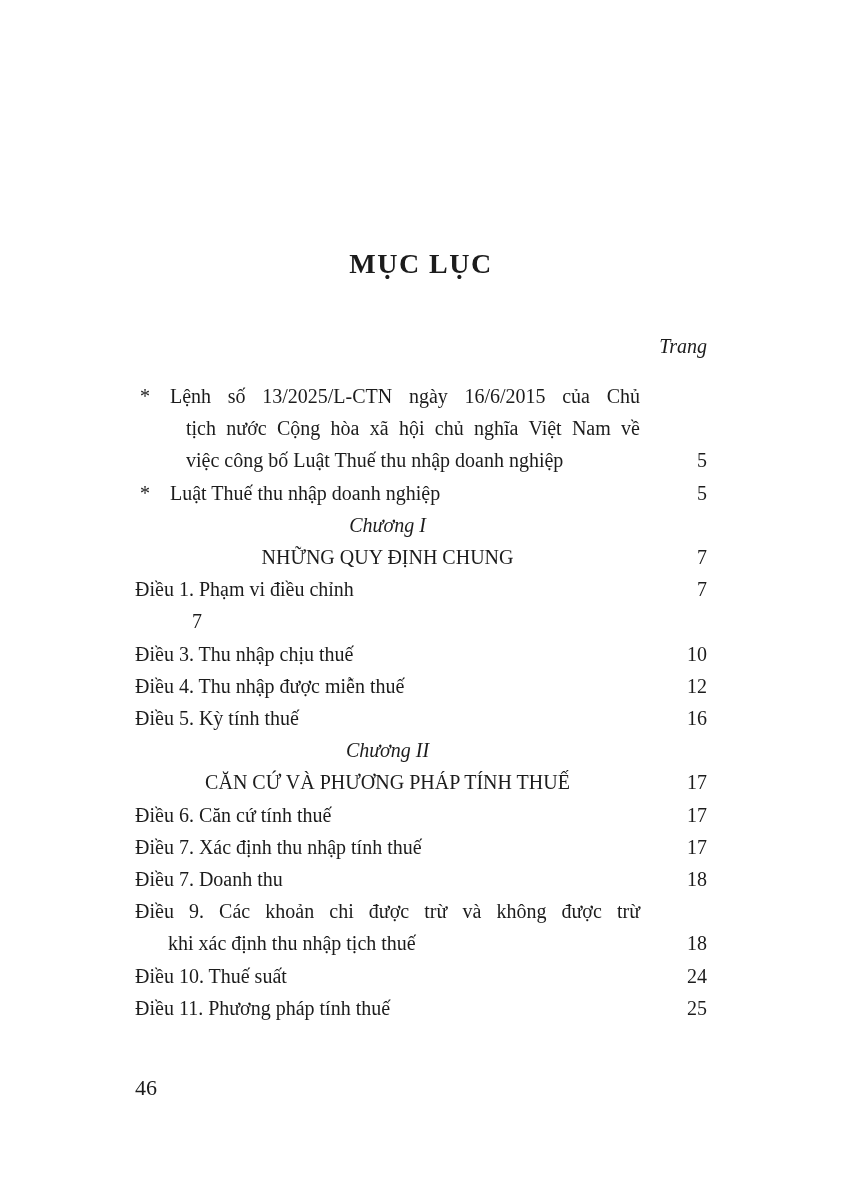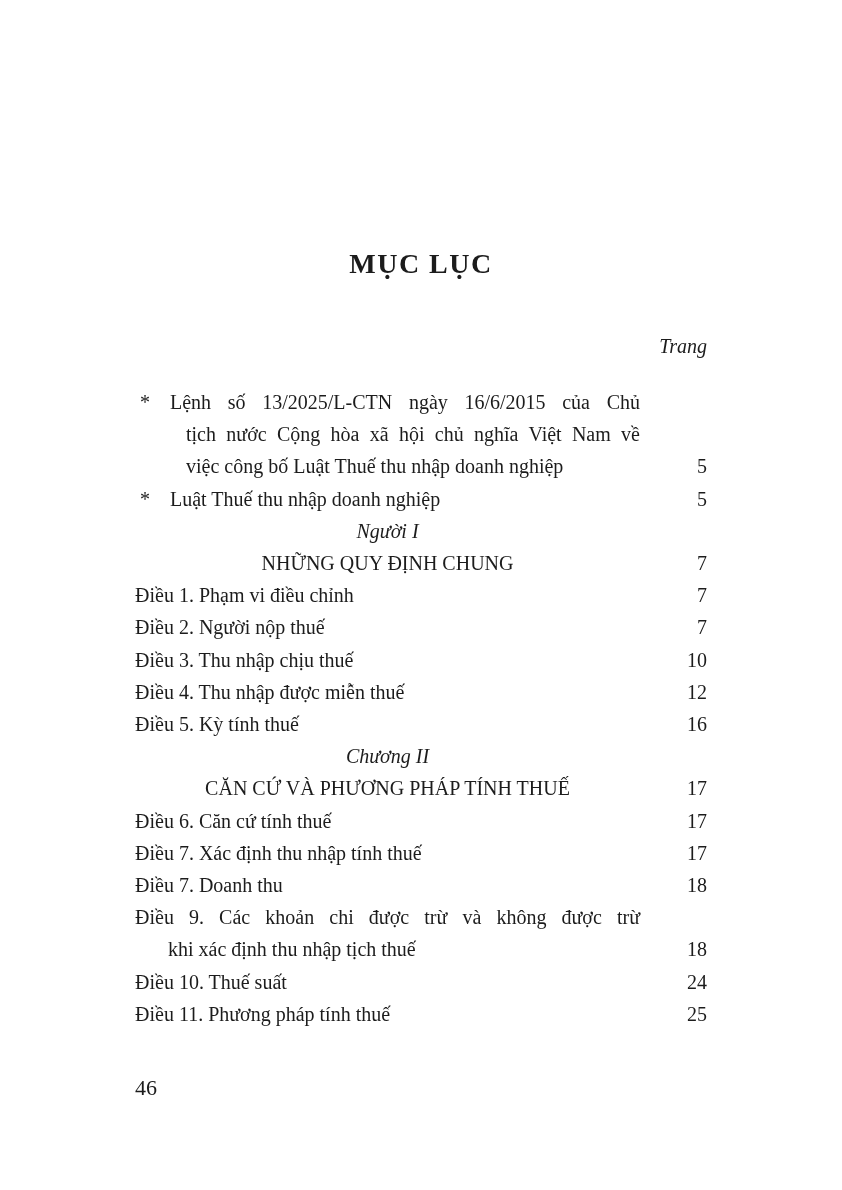--- a/index.html
+++ b/index.html
@@ -16,21 +16,21 @@
   .doc-title {
     padding-top: 250px;
     text-align: center;
     font-weight: bold;
     font-size: 28px;
     letter-spacing: 1.5px;
     line-height: 1;
   }
 
   .trang-header {
-    margin: 52px 135px 24px 135px;
+    margin: 52px 135px 18px 135px;
     text-align: right;
     font-style: italic;
     font-size: 20px;
     line-height: 32px;
   }
 
   .toc { margin: 0 135px; font-size: 20px; }
 
   .row { display: flex; align-items: baseline; line-height: 32.2px; }
   .row-marker { width: 35px; padding-left: 5px; flex: none; }
@@ -90,36 +90,35 @@
       <span class="row-page">5</span>
     </div>
 
     <div class="row star">
       <span class="row-marker">*</span>
       <span class="row-text">Luật Thuế thu nhập doanh nghiệp</span>
       <span class="row-page">5</span>
     </div>
 
     <div class="row chapter">
-      <span class="row-text">Người I</span>
+      <span class="row-text">Chương I</span>
       <span class="row-page"></span>
     </div>
 
     <div class="row chapter-title">
       <span class="row-text">NHỮNG QUY ĐỊNH CHUNG</span>
       <span class="row-page">7</span>
     </div>
 
     <div class="row article">
       <span class="row-text">Điều 1. Phạm vi điều chỉnh</span>
       <span class="row-page">7</span>
     </div>
 
     <div class="row article">
-      <span class="row-text">Điều 2. Người nộp thuế</span>
       <span class="row-page">7</span>
     </div>
 
     <div class="row article">
       <span class="row-text">Điều 3. Thu nhập chịu thuế</span>
       <span class="row-page">10</span>
     </div>
 
     <div class="row article">
       <span class="row-text">Điều 4. Thu nhập được miễn thuế</span>

